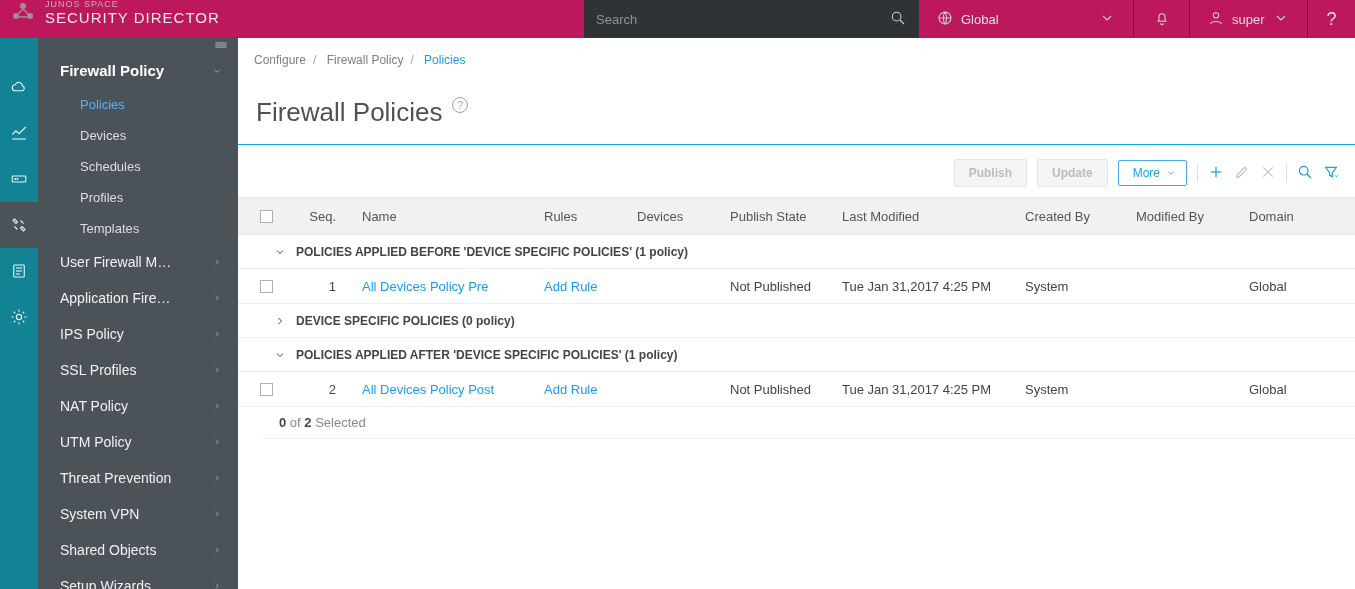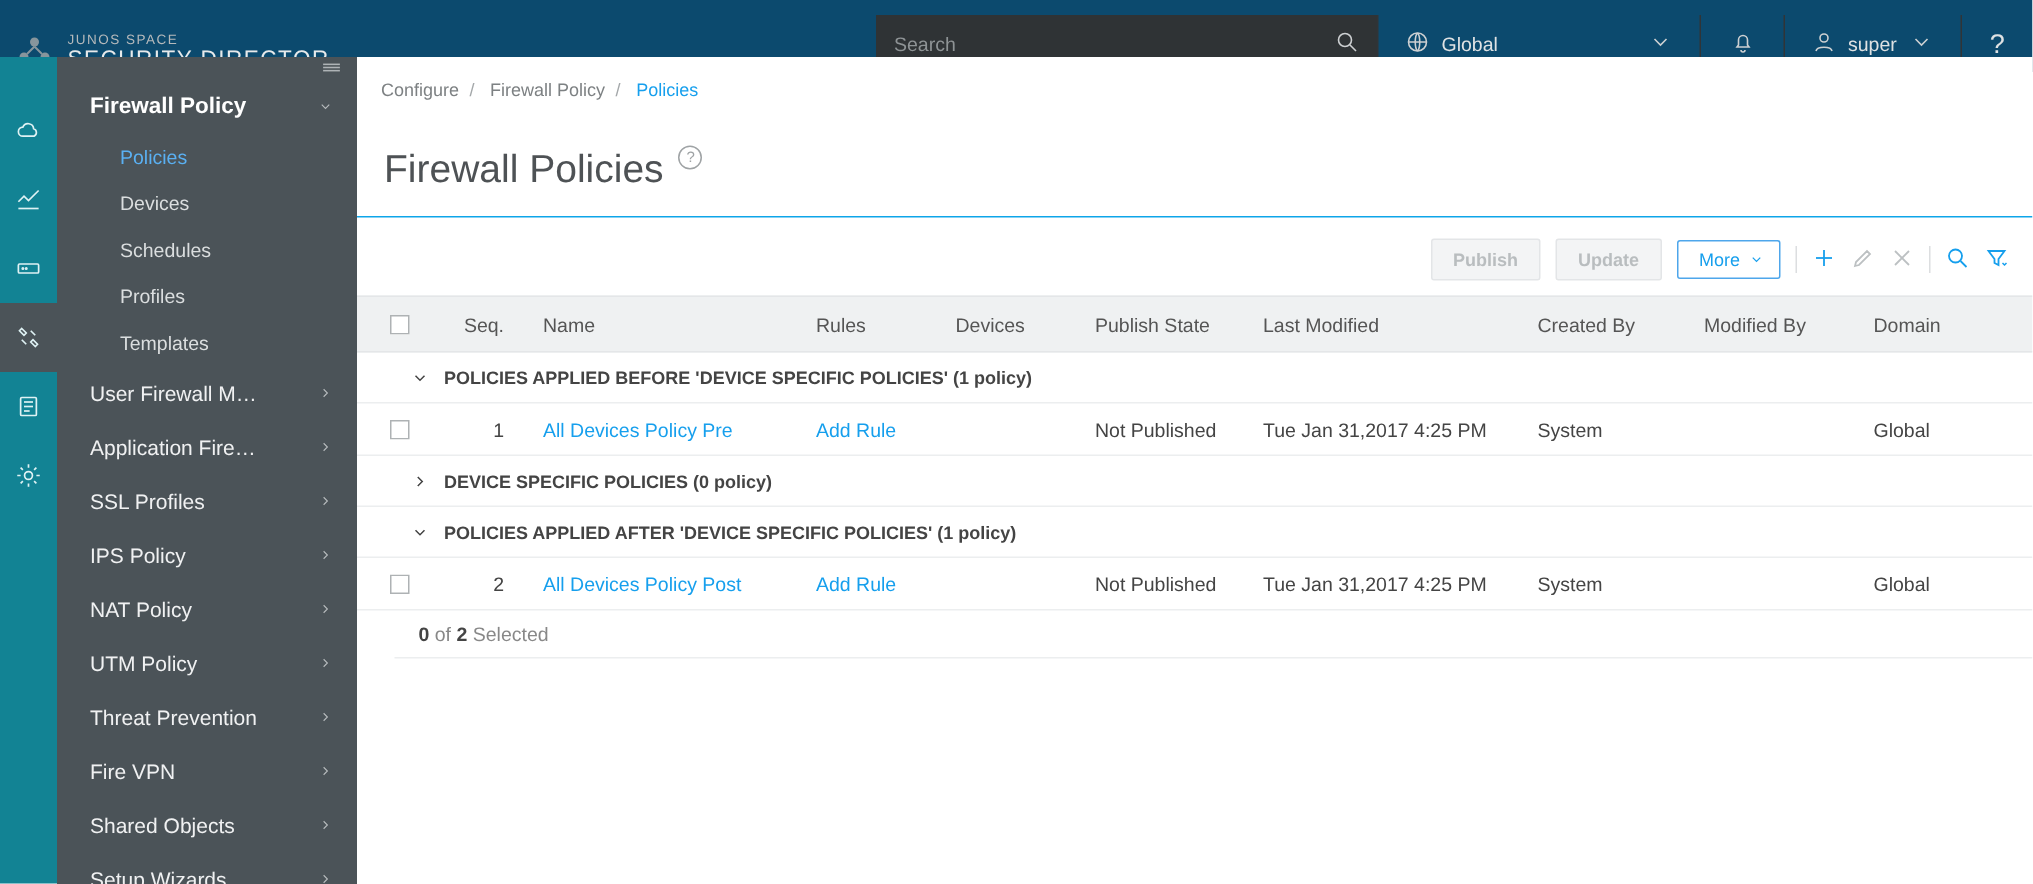--- a/index.html
+++ b/index.html
@@ -1,19 +1,19 @@
 <!DOCTYPE html>
 <html><head>
 <meta charset="utf-8">
 <style>
   * { box-sizing: border-box; margin: 0; padding: 0; font-family: Arial, Helvetica, sans-serif; }
   body { width: 1355px; height: 589px; overflow: hidden; background: #fff; font-size: 13px; color: #444; }
 
   
-  .topbar { height: 48px; background: #0c4a6e; display: flex; align-items: flex-end; color: #c9ccce; }
+  .topbar { height: 48px; background: #be185d; display: flex; align-items: flex-start; color: #c9ccce; }
   .logo-cell { display: flex; align-items: center; padding-left: 11px; width: 238px; }
   .logo-icon { width: 24px; height: 24px; margin-right: 10px; opacity: .85; }
   .brand-top { font-size: 9px; letter-spacing: 1px; color: #b5b9bb; line-height: 1.1; }
   .brand-bot { font-size: 15px; letter-spacing: 1px; font-weight: 300; color: #e8eaeb; line-height: 1.1; }
   .top-flex { flex: 1; }
   .search-wrap { width: 334px; height: 38px; background: #2f3335; display: flex; align-items: center; padding: 0 12px; }
   .search-input { flex:1; background: transparent; border: none; outline: none; color: #c9ccce; font-size: 13px; }
   .search-input::placeholder { color: #8e9395; }
   .top-btn { height: 38px; display: flex; align-items: center; border-left: 1px solid #303437; padding: 0 18px; color: #dfe2e3; cursor: pointer; }
   .top-btn.global { width: 215px; justify-content: space-between; }
@@ -205,51 +205,51 @@
         <polyline points="9 6 15 12 9 18"></polyline>
       </svg>
     </div>
   <div class="side-item">
       <span>Application Fire…</span>
       <svg class="chev" viewBox="0 0 24 24">
         <polyline points="9 6 15 12 9 18"></polyline>
       </svg>
     </div>
   <div class="side-item">
+      <span>IPS Policy</span>
+      <svg class="chev" viewBox="0 0 24 24">
+        <polyline points="9 6 15 12 9 18"></polyline>
+      </svg>
+    </div>
+  <div class="side-item">
       <span>SSL Profiles</span>
       <svg class="chev" viewBox="0 0 24 24">
         <polyline points="9 6 15 12 9 18"></polyline>
       </svg>
     </div>
   <div class="side-item">
-      <span>IPS Policy</span>
-      <svg class="chev" viewBox="0 0 24 24">
-        <polyline points="9 6 15 12 9 18"></polyline>
-      </svg>
-    </div>
-  <div class="side-item">
       <span>NAT Policy</span>
       <svg class="chev" viewBox="0 0 24 24">
         <polyline points="9 6 15 12 9 18"></polyline>
       </svg>
     </div>
   <div class="side-item">
       <span>UTM Policy</span>
       <svg class="chev" viewBox="0 0 24 24">
         <polyline points="9 6 15 12 9 18"></polyline>
       </svg>
     </div>
   <div class="side-item">
       <span>Threat Prevention</span>
       <svg class="chev" viewBox="0 0 24 24">
         <polyline points="9 6 15 12 9 18"></polyline>
       </svg>
     </div>
   <div class="side-item">
-      <span>Fire VPN</span>
+      <span>System VPN</span>
       <svg class="chev" viewBox="0 0 24 24">
         <polyline points="9 6 15 12 9 18"></polyline>
       </svg>
     </div>
   <div class="side-item">
       <span>Shared Objects</span>
       <svg class="chev" viewBox="0 0 24 24">
         <polyline points="9 6 15 12 9 18"></polyline>
       </svg>
     </div>

